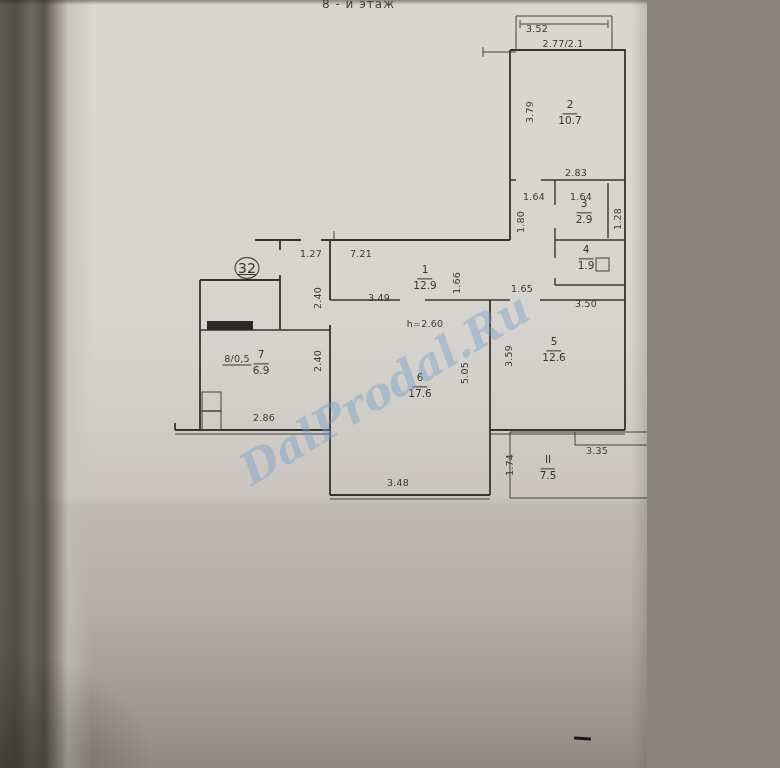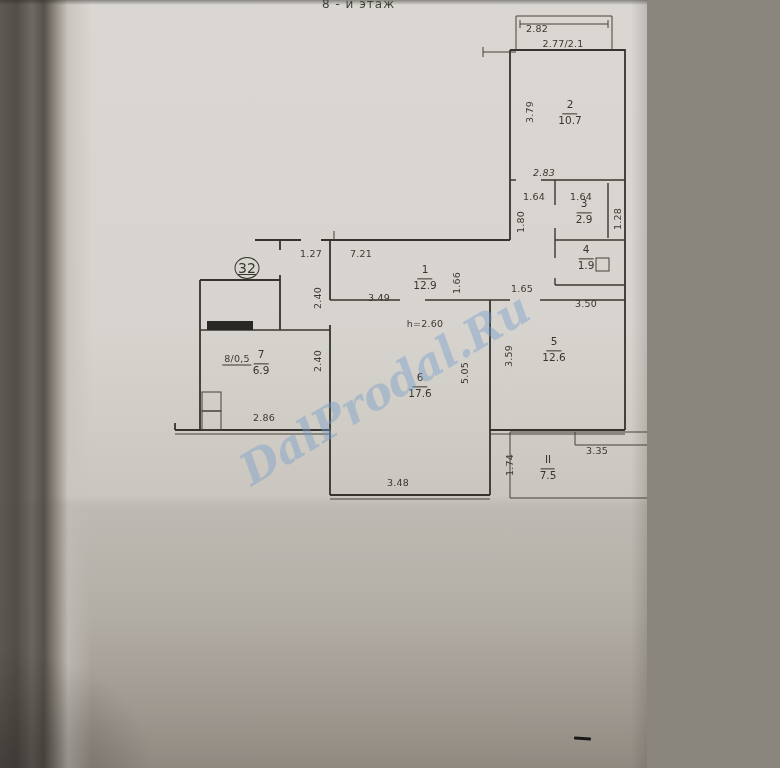--- a/index.html
+++ b/index.html
@@ -89,24 +89,24 @@
       <div class="room-label" style="left: 425px; top: 278px;"><span class="num">1</span><span class="area">12.9</span></div>
       <div class="room-label" style="left: 570px; top: 113px;"><span class="num">2</span><span class="area">10.7</span></div>
       <div class="room-label" style="left: 584px; top: 212px;"><span class="num">3</span><span class="area">2.9</span></div>
       <div class="room-label" style="left: 586px; top: 258px;"><span class="num">4</span><span class="area">1.9</span></div>
       <div class="room-label" style="left: 554px; top: 350px;"><span class="num">5</span><span class="area">12.6</span></div>
       <div class="room-label" style="left: 420px; top: 386px;"><span class="num">6</span><span class="area">17.6</span></div>
       <div class="room-label" style="left: 261px; top: 363px;"><span class="num">7</span><span class="area">6.9</span></div>
       <div class="room-label" style="left: 548px; top: 468px;"><span class="num">II</span><span class="area">7.5</span></div>
     </div>
   <div id="labels">
-      <span class="dim" style="left: 537px; top: 28px; --r: 0deg;">2.82</span>
+      <span class="dim" style="left: 537px; top: 28px; --r: 0deg;">3.52</span>
       <span class="dim" style="left: 563px; top: 43px; --r: 0deg;">2.77/2.1</span>
       <span class="dim" style="left: 529px; top: 112px; --r: -90deg;">3.79</span>
-      <span class="dim" style="left: 544px; top: 172px; font-style: italic; --r: 0deg;">2.83</span>
+      <span class="dim" style="left: 576px; top: 172px; --r: 0deg;">2.83</span>
       <span class="dim" style="left: 534px; top: 196px; --r: 0deg;">1.64</span>
       <span class="dim" style="left: 581px; top: 196px; --r: 0deg;">1.64</span>
       <span class="dim" style="left: 520px; top: 222px; --r: -90deg;">1.80</span>
       <span class="dim" style="left: 617px; top: 219px; --r: -90deg;">1.28</span>
       <span class="dim" style="left: 311px; top: 253px; --r: 0deg;">1.27</span>
       <span class="dim" style="left: 361px; top: 253px; --r: 0deg;">7.21</span>
       <span class="dim" style="left: 379px; top: 297px; --r: 0deg;">3.49</span>
       <span class="dim" style="left: 456px; top: 283px; --r: -90deg;">1.66</span>
       <span class="dim" style="left: 522px; top: 288px; --r: 0deg;">1.65</span>
       <span class="dim" style="left: 586px; top: 303px; --r: 0deg;">3.50</span>

